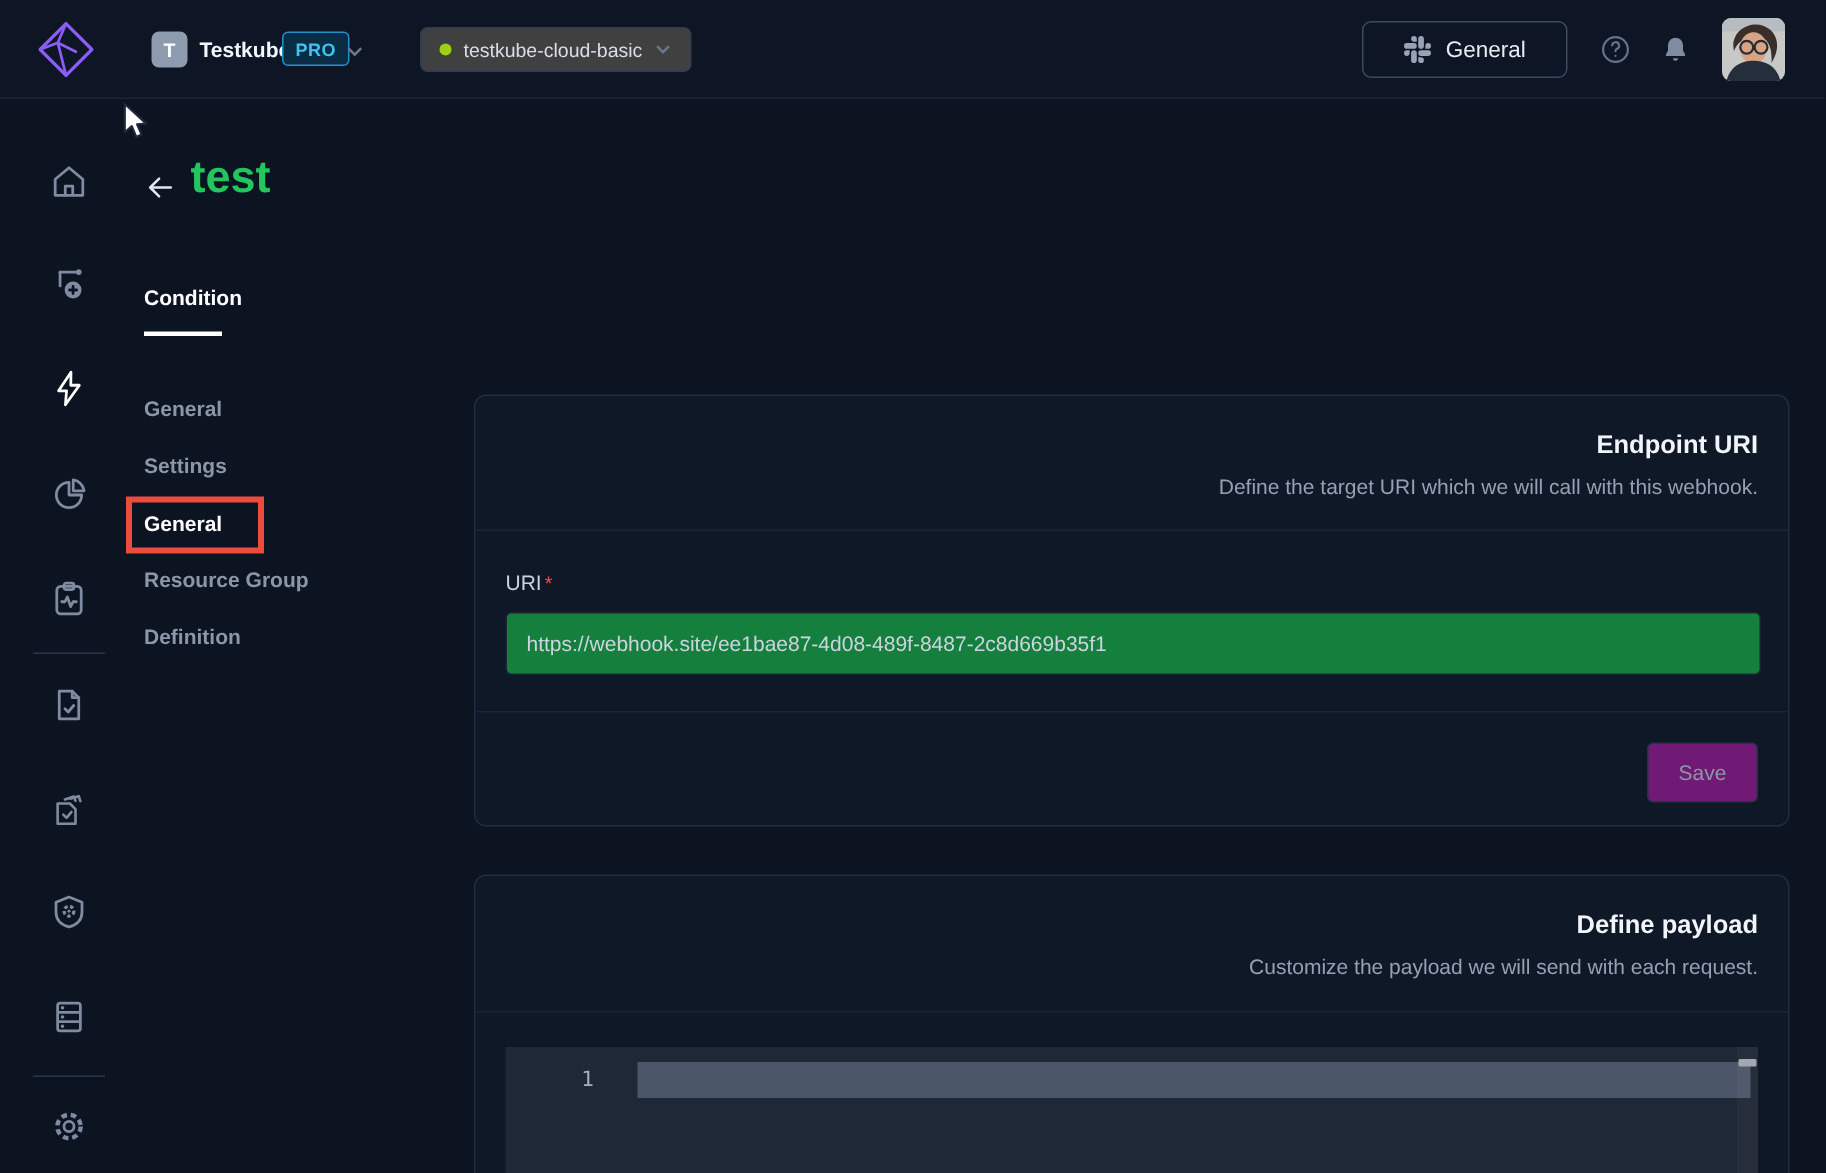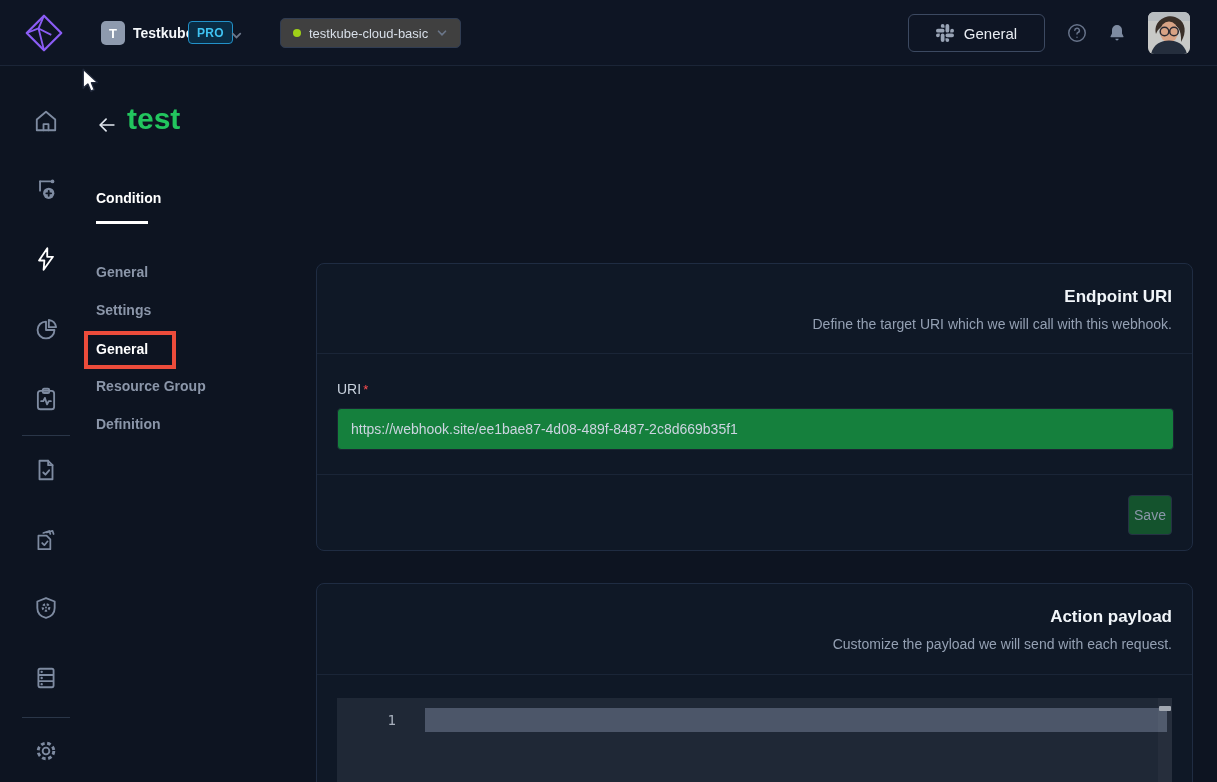--- a/index.html
+++ b/index.html
@@ -62,21 +62,21 @@
   .card-desc { margin-top:9px; font-size:14px; color:#94a0b3; }
   .card-divider { height:1px; background:#1a2537; }
 
   .uri-section { padding:26px 20px 24px 20px; }
   .field-label { font-size:14px; color:#c9d2de;text-align:center; }
   .required-mark { color:#ff4d4f; font-size:13px; margin-left:2px; }
   .uri-input { margin-top:10px; width:837px; height:42px; background:#15803d;
     border:1px solid #1b2433; border-radius:4px; padding:0 13px;
     color:#ccd4e0; font-size:14px; font-family:"Liberation Sans", sans-serif; outline:none; }
   .card-footer { height:79px; display:flex; align-items:center; justify-content:flex-end; padding:0 20px; }
-  .save-btn { width:44px; height:40px; background:#14532d; color:#8b97a9;
+  .save-btn { width:74px; height:40px; background:#701a75; color:#8b97a9;
     border:1px solid #263244; border-radius:4px; font-size:14px;
     font-family:"Liberation Sans", sans-serif; cursor:not-allowed; }
 
   
   .editor { position:absolute; left:20px; top:114px; width:835px; height:165px;
     background:#1f2836; overflow:hidden; }
   .editor-gutter { position:absolute; left:0; top:10px; width:88px; height:24px;
     text-align:right; padding-right:29px; font-family:"DejaVu Sans Mono", monospace;
     font-size:14px; line-height:24px; color:#a8b0bd; }
   .editor-selection { position:absolute; left:88px; top:10px; width:742px; height:24px;
@@ -267,21 +267,21 @@
       <input class="uri-input" type="text" value="https://webhook.site/ee1bae87-4d08-489f-8487-2c8d669b35f1" style="">
     </div>
     <div class="card-divider"></div>
     <div class="card-footer">
       <button class="save-btn">Save</button>
     </div>
   </section>
 
   <section class="card" style="top:583px; height:300px;">
     <div class="card-head">
-      <div class="card-title">Action payload</div>
+      <div class="card-title">Define payload</div>
       <div class="card-desc">Customize the payload we will send with each request.</div>
     </div>
     <div class="card-divider" style="margin-top:1px"></div>
     <div class="editor">
       <div class="editor-selection"></div>
       <div class="editor-gutter">1</div>
       <div class="editor-scroll-track">
         <div class="editor-scroll-thumb"></div>
       </div>
     </div>

